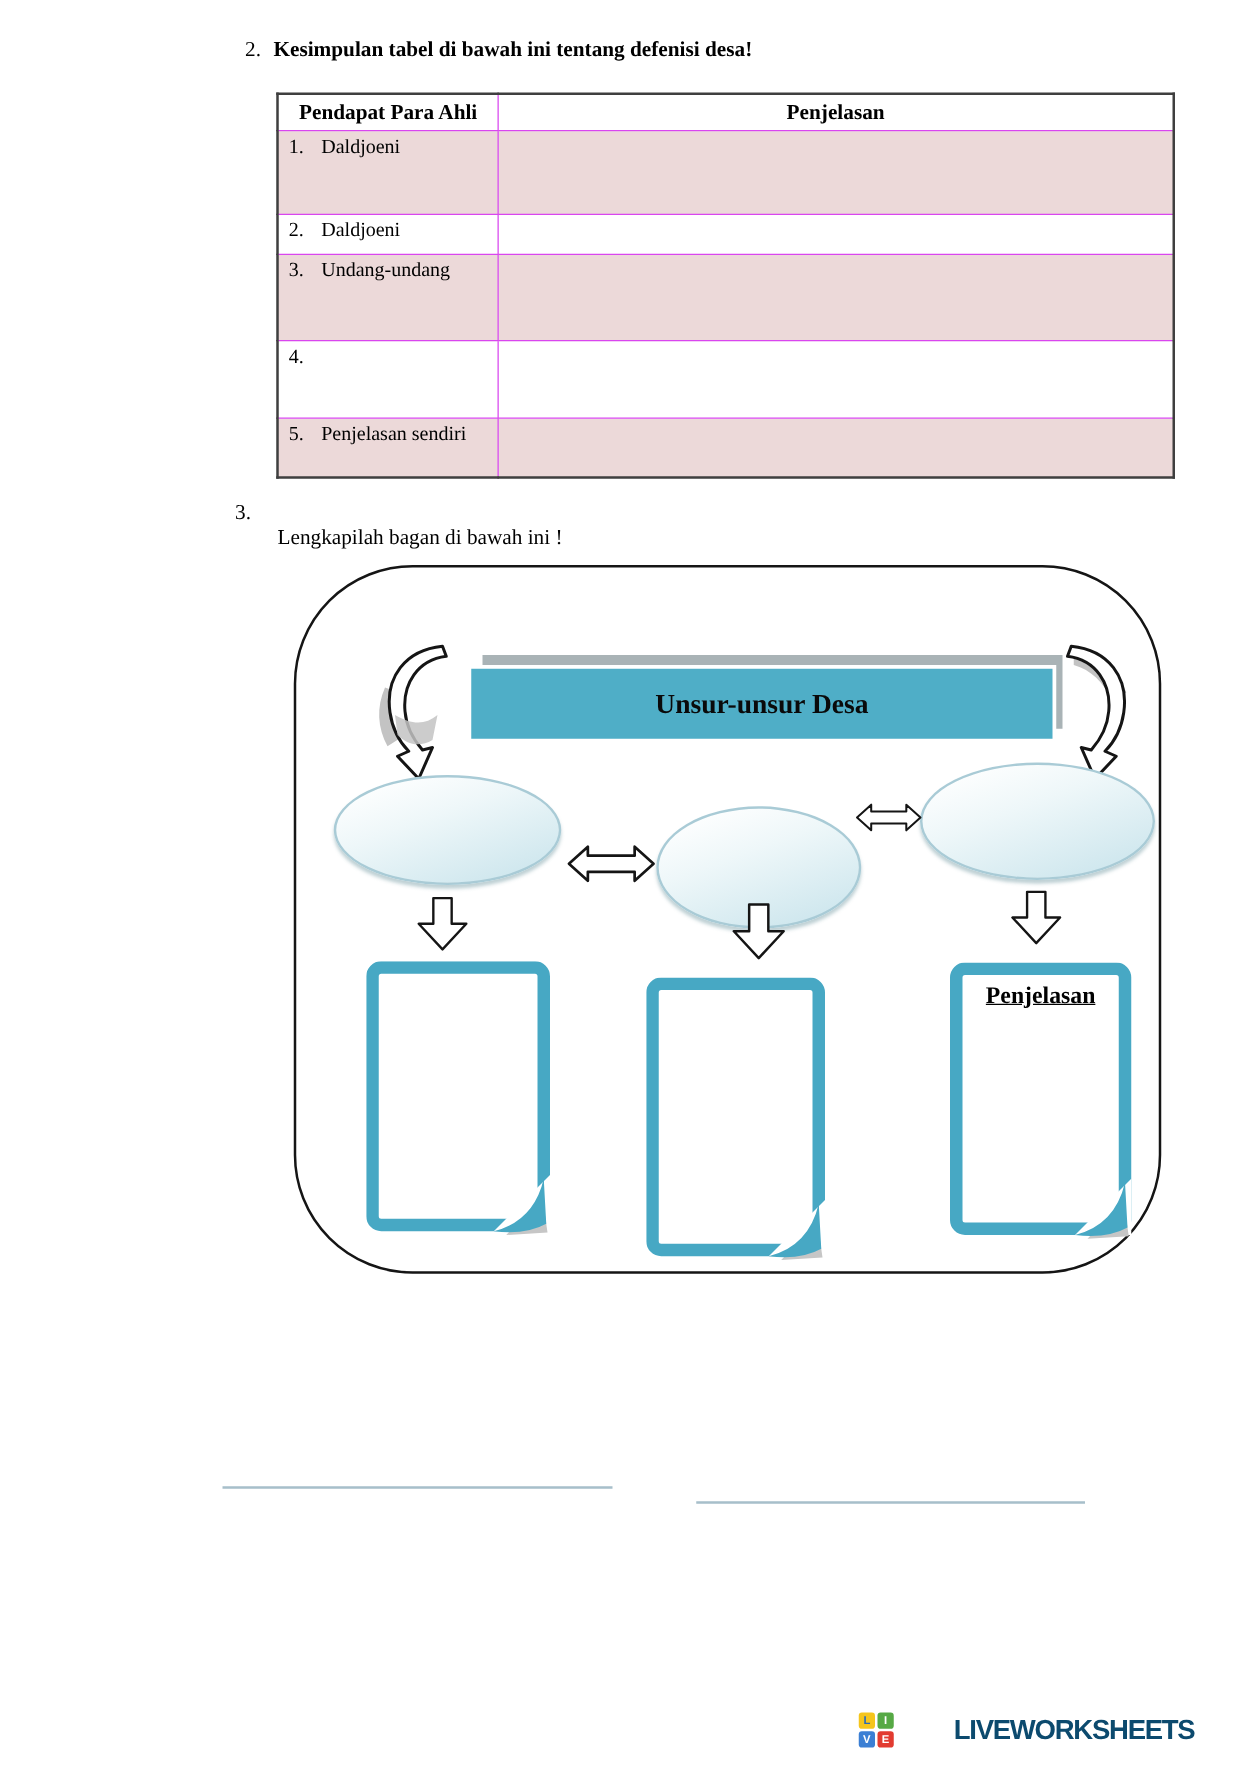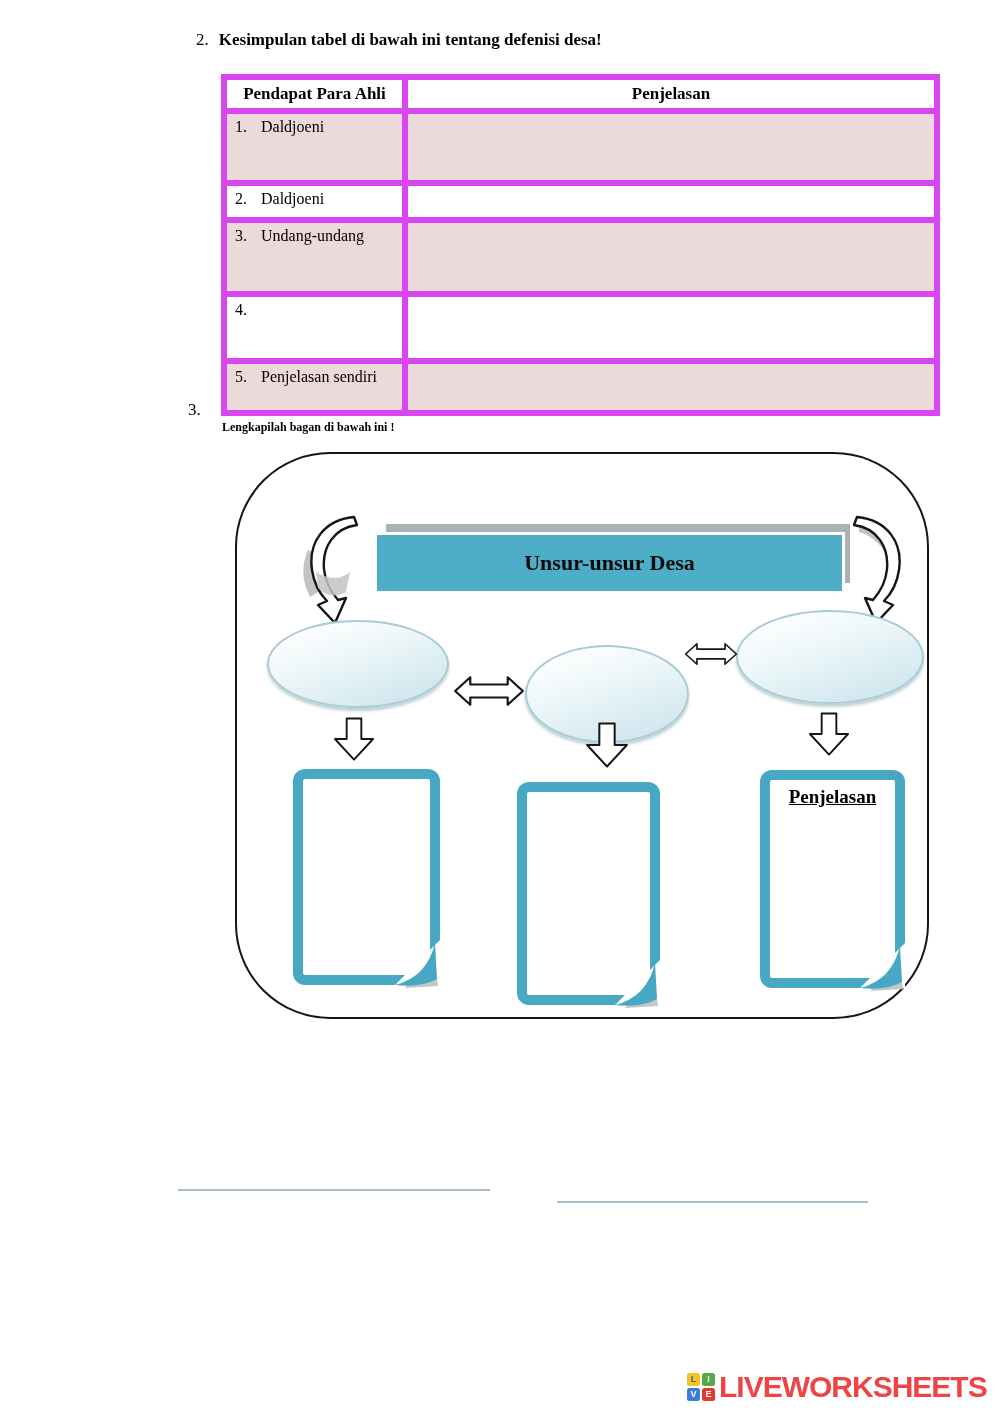--- a/index.html
+++ b/index.html
@@ -4,26 +4,26 @@
 <style>
   html,body{margin:0;padding:0;background:#ffffff;}
   .page{position:relative;width:999px;height:1413px;background:#ffffff;overflow:hidden;
         font-family:"Liberation Serif", serif;color:#000;}
 
   
   .h2line{position:absolute;left:196px;top:30px;display:flex;gap:10px;font-size:17px;}
   .h2line .num{font-weight:400;}
   .h2line .ttl{font-weight:700;}
   .s3num{position:absolute;left:188px;top:400px;font-size:17px;}
-  .s3ttl{position:absolute;left:222px;top:420px;font-size:12px;font-weight:700;}
+  .s3ttl{position:absolute;left:222px;top:420px;font-size:17px;font-weight:400;}
 
   
   .tbl{position:absolute;left:221px;top:74px;width:719px;border-collapse:collapse;
        border:2px solid #3f3f3f;table-layout:fixed;}
-  .tbl td{border:6px solid #d946ef;vertical-align:top;font-size:16px;padding:4px 6px 0 8px;}
+  .tbl td{border:1px solid #d946ef;vertical-align:top;font-size:16px;padding:4px 6px 0 8px;}
   .tbl .c1{width:171px;}
   .tbl .hdr td{font-weight:700;text-align:center;font-size:17px;height:24px;background:#fff;
                vertical-align:middle;padding:2px;}
   .pink{background:#ecd9d9;}
   .white{background:#ffffff;}
   .cellflex{display:flex;}
   .cellflex .n{width:26px;flex:none;}
   .cellflex .lb{flex:1;}
   .rh1{height:62px;} .rh2{height:27px;} .rh3{height:64px;} .rh4{height:57px;} .rh5{height:42px;}
 
@@ -54,22 +54,22 @@
 
   
   .logo{position:absolute;left:687px;top:1370px;display:flex;align-items:center;gap:4px;}
   .tiles{display:grid;grid-template-columns:13px 13px;grid-template-rows:13px 13px;gap:2px;}
   .tile{border-radius:2.5px;display:flex;align-items:center;justify-content:center;
         font-family:"Liberation Sans",sans-serif;font-weight:700;font-size:9px;line-height:1;}
   .t-l{background:#f5c51c;color:#2b6bb8;}
   .t-i{background:#56a945;color:#ffffff;}
   .t-v{background:#3b7fd4;color:#ffffff;}
   .t-e{background:#e23b30;color:#ffffff;}
-  .brand{font-family:"Liberation Sans",sans-serif;font-weight:700;font-size:30px;
-         color:#ef4444;letter-spacing:-1px;}
+  .brand{font-family:"Liberation Sans",sans-serif;font-weight:700;font-size:22px;
+         color:#0c4a6e;letter-spacing:-1px;margin-left:44px;}
 </style>
 </head>
 <body>
 
 <div class="page">
 
   <div class="h2line">
     <span class="num">2.</span>
     <span class="ttl">Kesimpulan tabel di bawah ini tentang defenisi desa!</span>
   </div>

